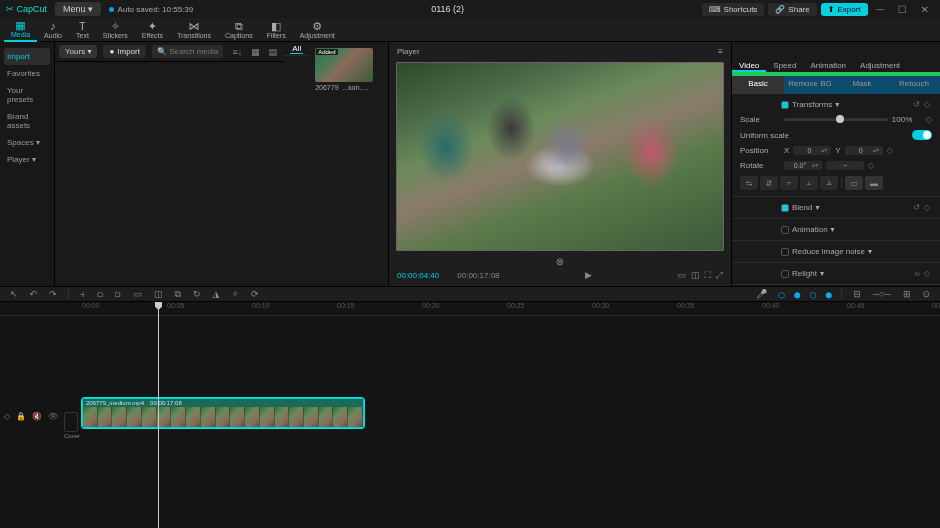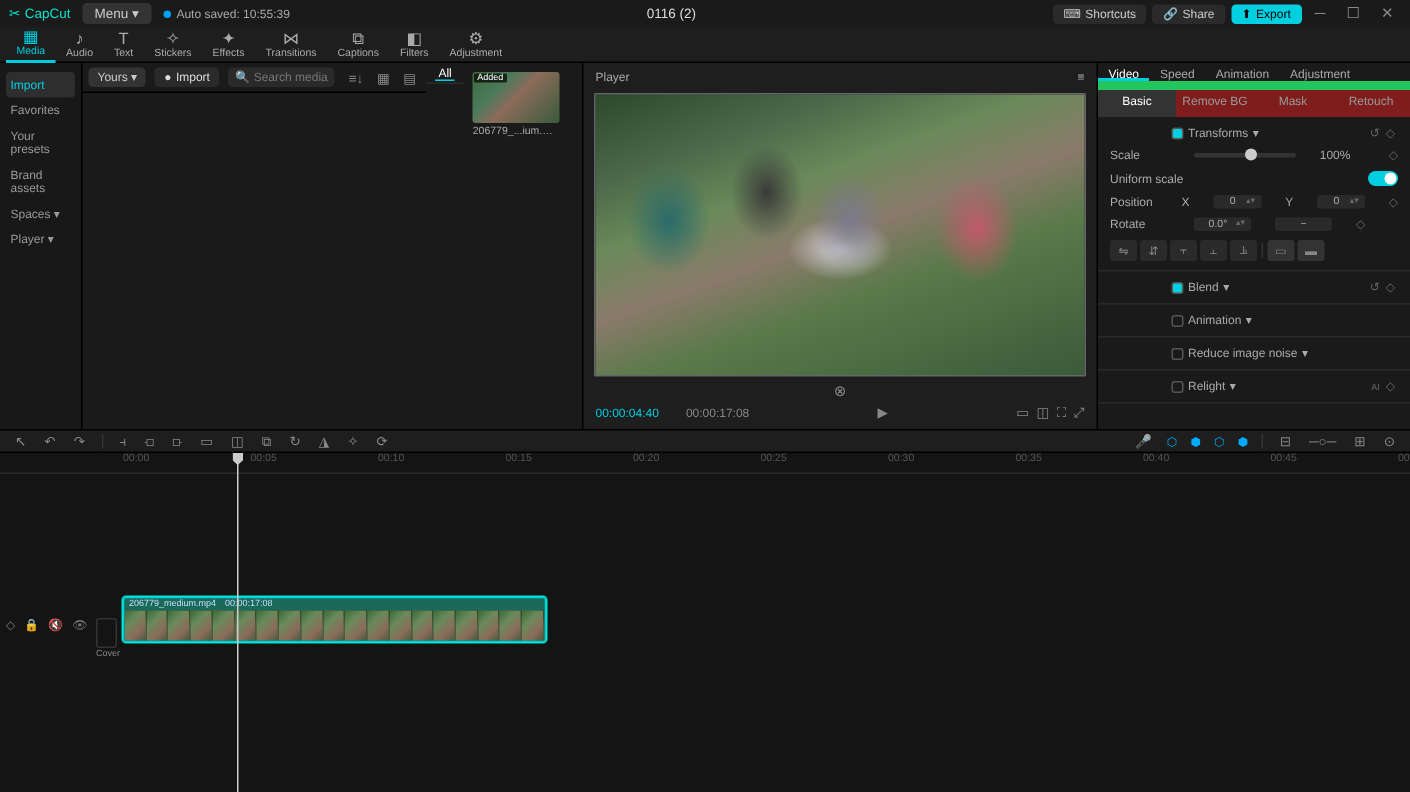--- a/index.html
+++ b/index.html
@@ -51,33 +51,33 @@
 }
 .player-ctrl-bar { height: 12px; display: flex; justify-content: center; align-items: center; }
 .player-ctrl-bar .ctrl { color: #888; padding: 0 4px; cursor: pointer; font-size: 10px; }
 .player-time { height: 16px; display: flex; align-items: center; padding: 0 5px; gap: 18px; }
 .player-time .t1 { color: #00cfe0; font-size: 8px; }
 .player-time .t2 { color: #888; font-size: 8px; }
 .player-time .center { flex: 1; text-align: center; color: #888; font-size: 9px; cursor: pointer; }
 .player-time .icons { display: flex; gap: 5px; color: #888; }
 .player-time .icons span { cursor: pointer; font-size: 9px; }
 .right-pane { width: 208px; background: #1a1a1a; display: flex; flex-direction: column; }
-.rp-tabs { height: 18px; display: flex; border-bottom: 6px solid #22c55e; }
+.rp-tabs { height: 18px; display: flex; border-bottom: 4px solid #22c55e; margin-top: 16px; }
 .rp-tabs .rtab { padding: 3px 7px; font-size: 8px; cursor: pointer; color: #aaa; }
 .rp-tabs .rtab.active { color: #fff; border-bottom: 2px solid #00cfe0; }
-.rp-sub { height: 18px; display: flex; background: #7f1d1d; }
+.rp-sub { height: 18px; display: flex; background: #0c4a6e; }
 .rp-sub .subtab { flex: 1; font-size: 8px; text-align: center; padding: 3px 0; cursor: pointer; color: #999; }
 .rp-sub .subtab.active { background: #333; color: #fff; }
 .rp-section { padding: 6px 8px; border-bottom: 1px solid #2a2a2a; }
 .rp-section .sec-hdr { display: flex; justify-content: space-between; align-items: center; font-size: 8px; color: #aaa; padding-left: 41px; }
 .rp-section .sec-hdr .toggle { display: flex; align-items: center; gap: 3px; cursor: pointer; }
 .rp-section .sec-hdr .toggle .chk { width: 8px; height: 8px; border: 1px solid #555; border-radius: 2px; background: #00cfe0; }
 .rp-section .sec-hdr .toggle .chk.off { background: transparent; }
 .rp-section .sec-hdr .icons span { color: #666; padding: 0 2px; cursor: pointer; }
-.rp-row { display: flex; align-items: center; gap: 16px; margin-top: 6px; font-size: 8px; color: #aaa; }
+.rp-row { display: flex; align-items: center; gap: 4px; margin-top: 6px; font-size: 8px; color: #aaa; }
 .rp-row .lbl { width: 40px; }
 .rp-slider { flex: 1; height: 3px; background: #333; border-radius: 2px; position: relative; }
 .rp-slider .knob { position: absolute; left: 50%; top: -3px; width: 8px; height: 8px; background: #ccc; border-radius: 50%; }
 .rp-row .val { width: 30px; text-align: left; }
 .rp-row .dia { color: #666; cursor: pointer; }
 .switch { width: 20px; height: 10px; background: #00cfe0; border-radius: 5px; position: relative; cursor: pointer; margin-left: auto; }
 .switch::after { content: ""; position: absolute; right: 1px; top: 1px; width: 8px; height: 8px; background: #fff; border-radius: 50%; }
 .numbox { background: #2a2a2a; border-radius: 2px; padding: 1px 4px; width: 38px; display: flex; align-items: center; font-size: 7px; }
 .numbox .v { flex: 1; text-align: center; }
 .numbox .step { color: #666; font-size: 6px; line-height: 5px; cursor: pointer; }

